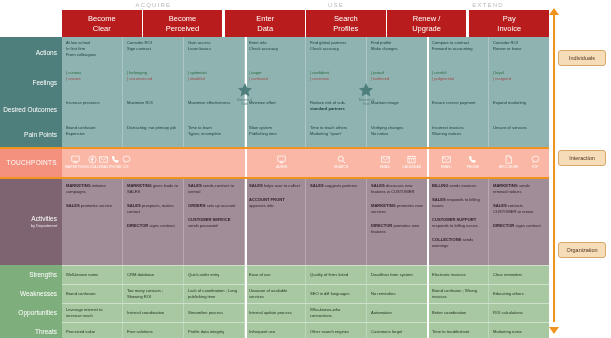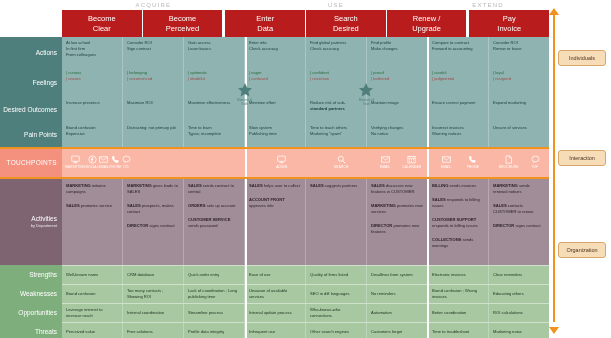--- a/index.html
+++ b/index.html
@@ -165,21 +165,21 @@
       <div class="stage-cell">
         <span>Become</span>
         <span>Perceived</span>
       </div>
       <div class="stage-cell sep">
         <span>Enter</span>
         <span>Data</span>
       </div>
       <div class="stage-cell">
         <span>Search</span>
-        <span>Desired</span>
+        <span>Profiles</span>
       </div>
       <div class="stage-cell">
         <span>Renew /</span>
         <span>Upgrade</span>
       </div>
       <div class="stage-cell sep">
         <span>Pay</span>
         <span>Invoice</span>
       </div>
     </div>

